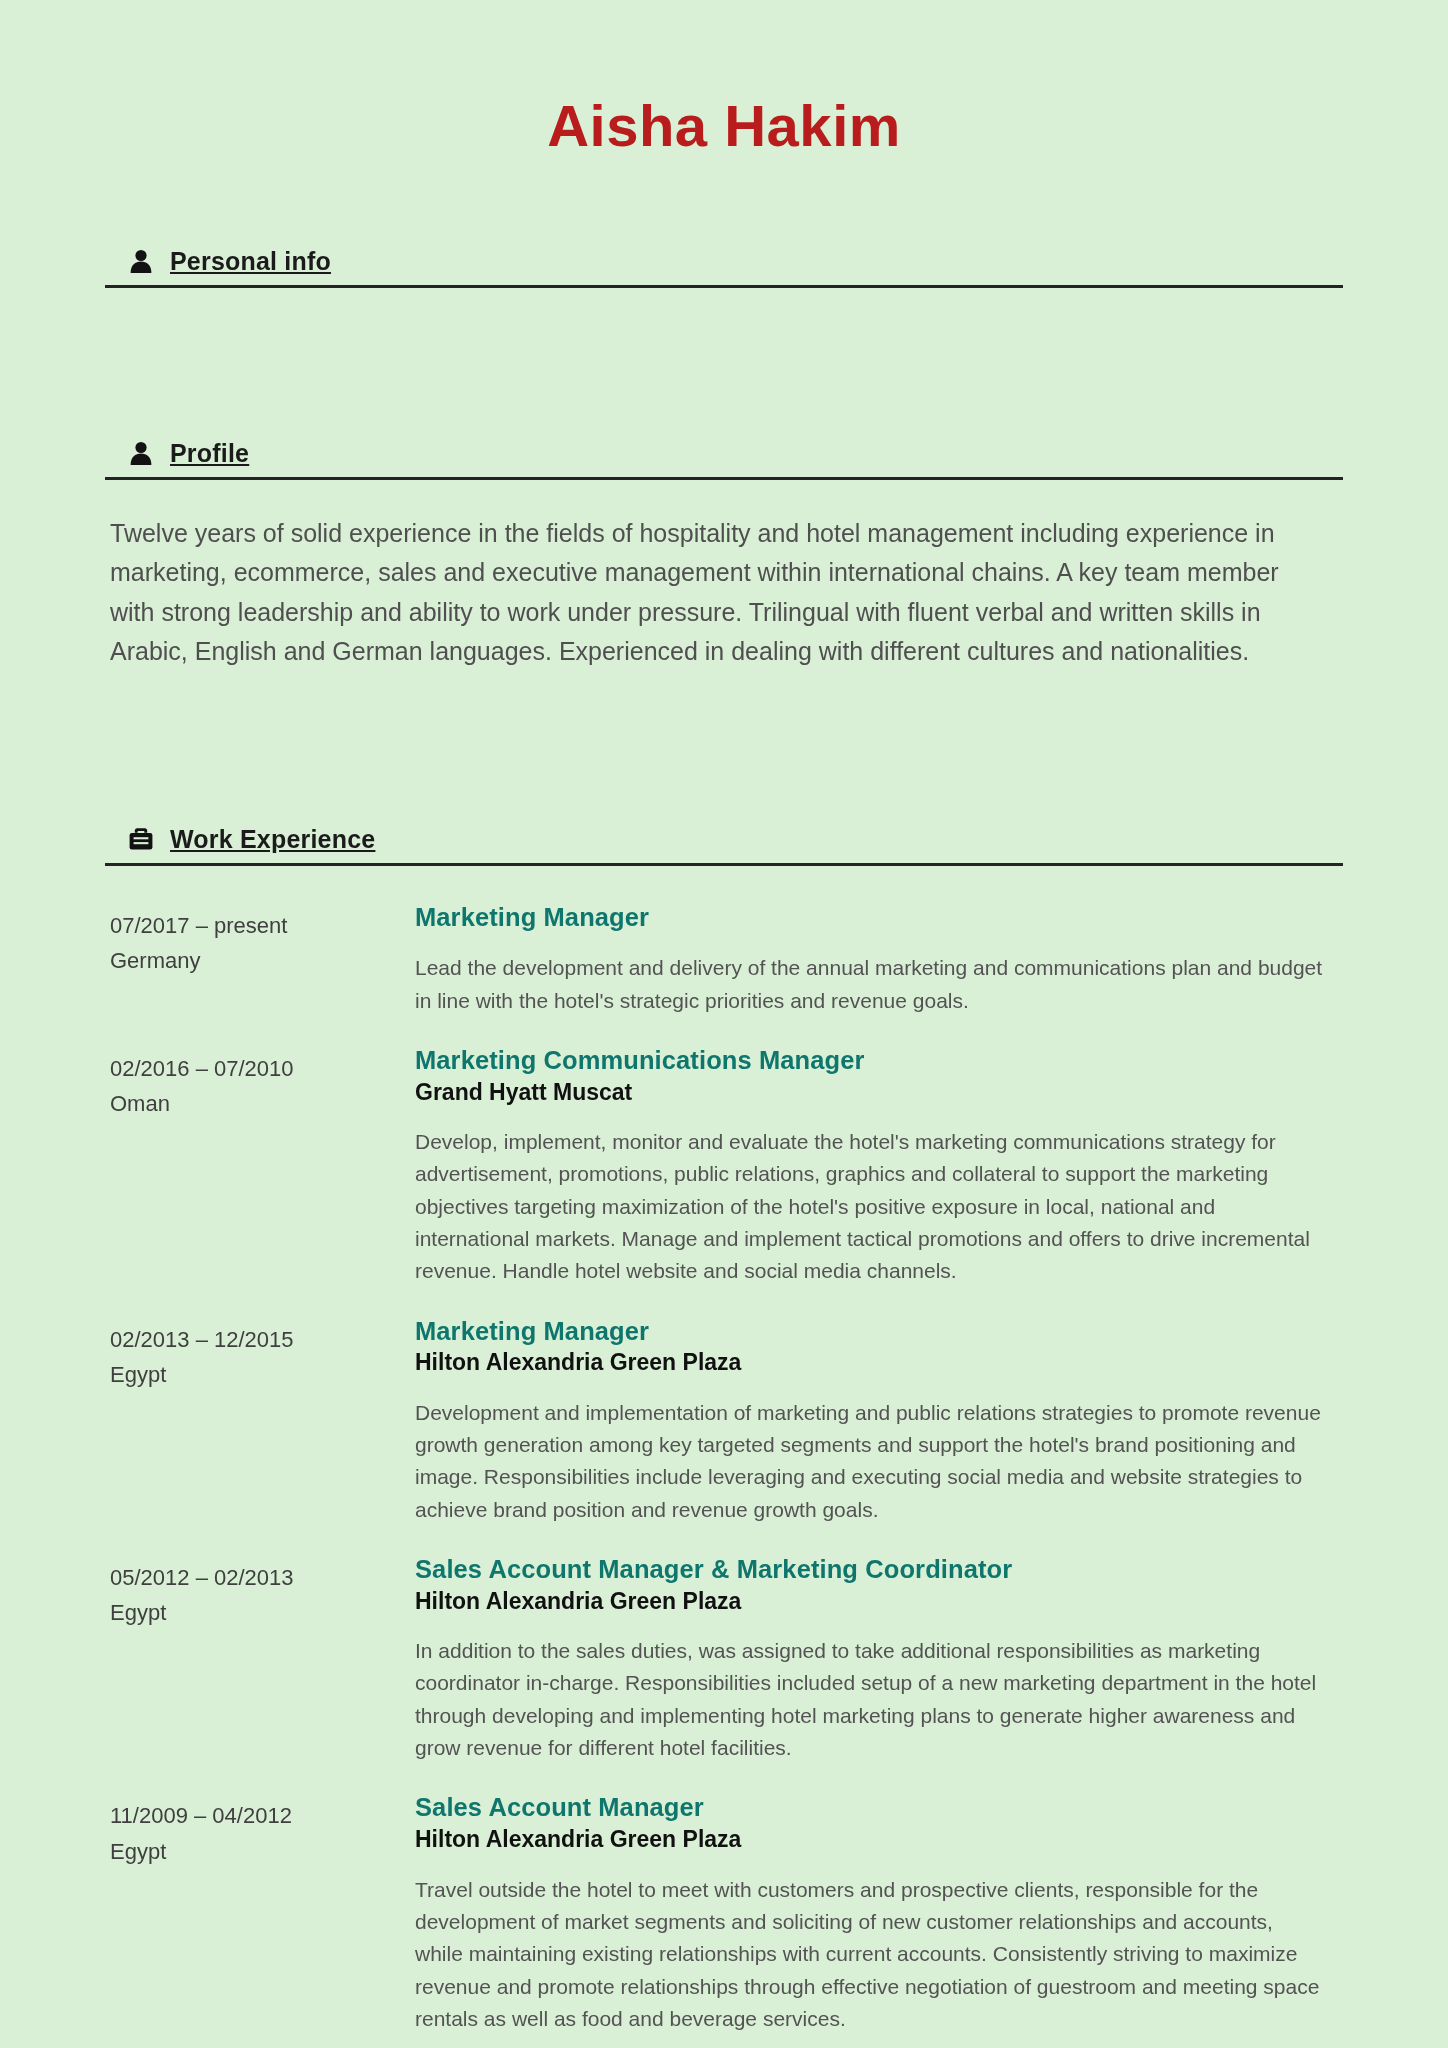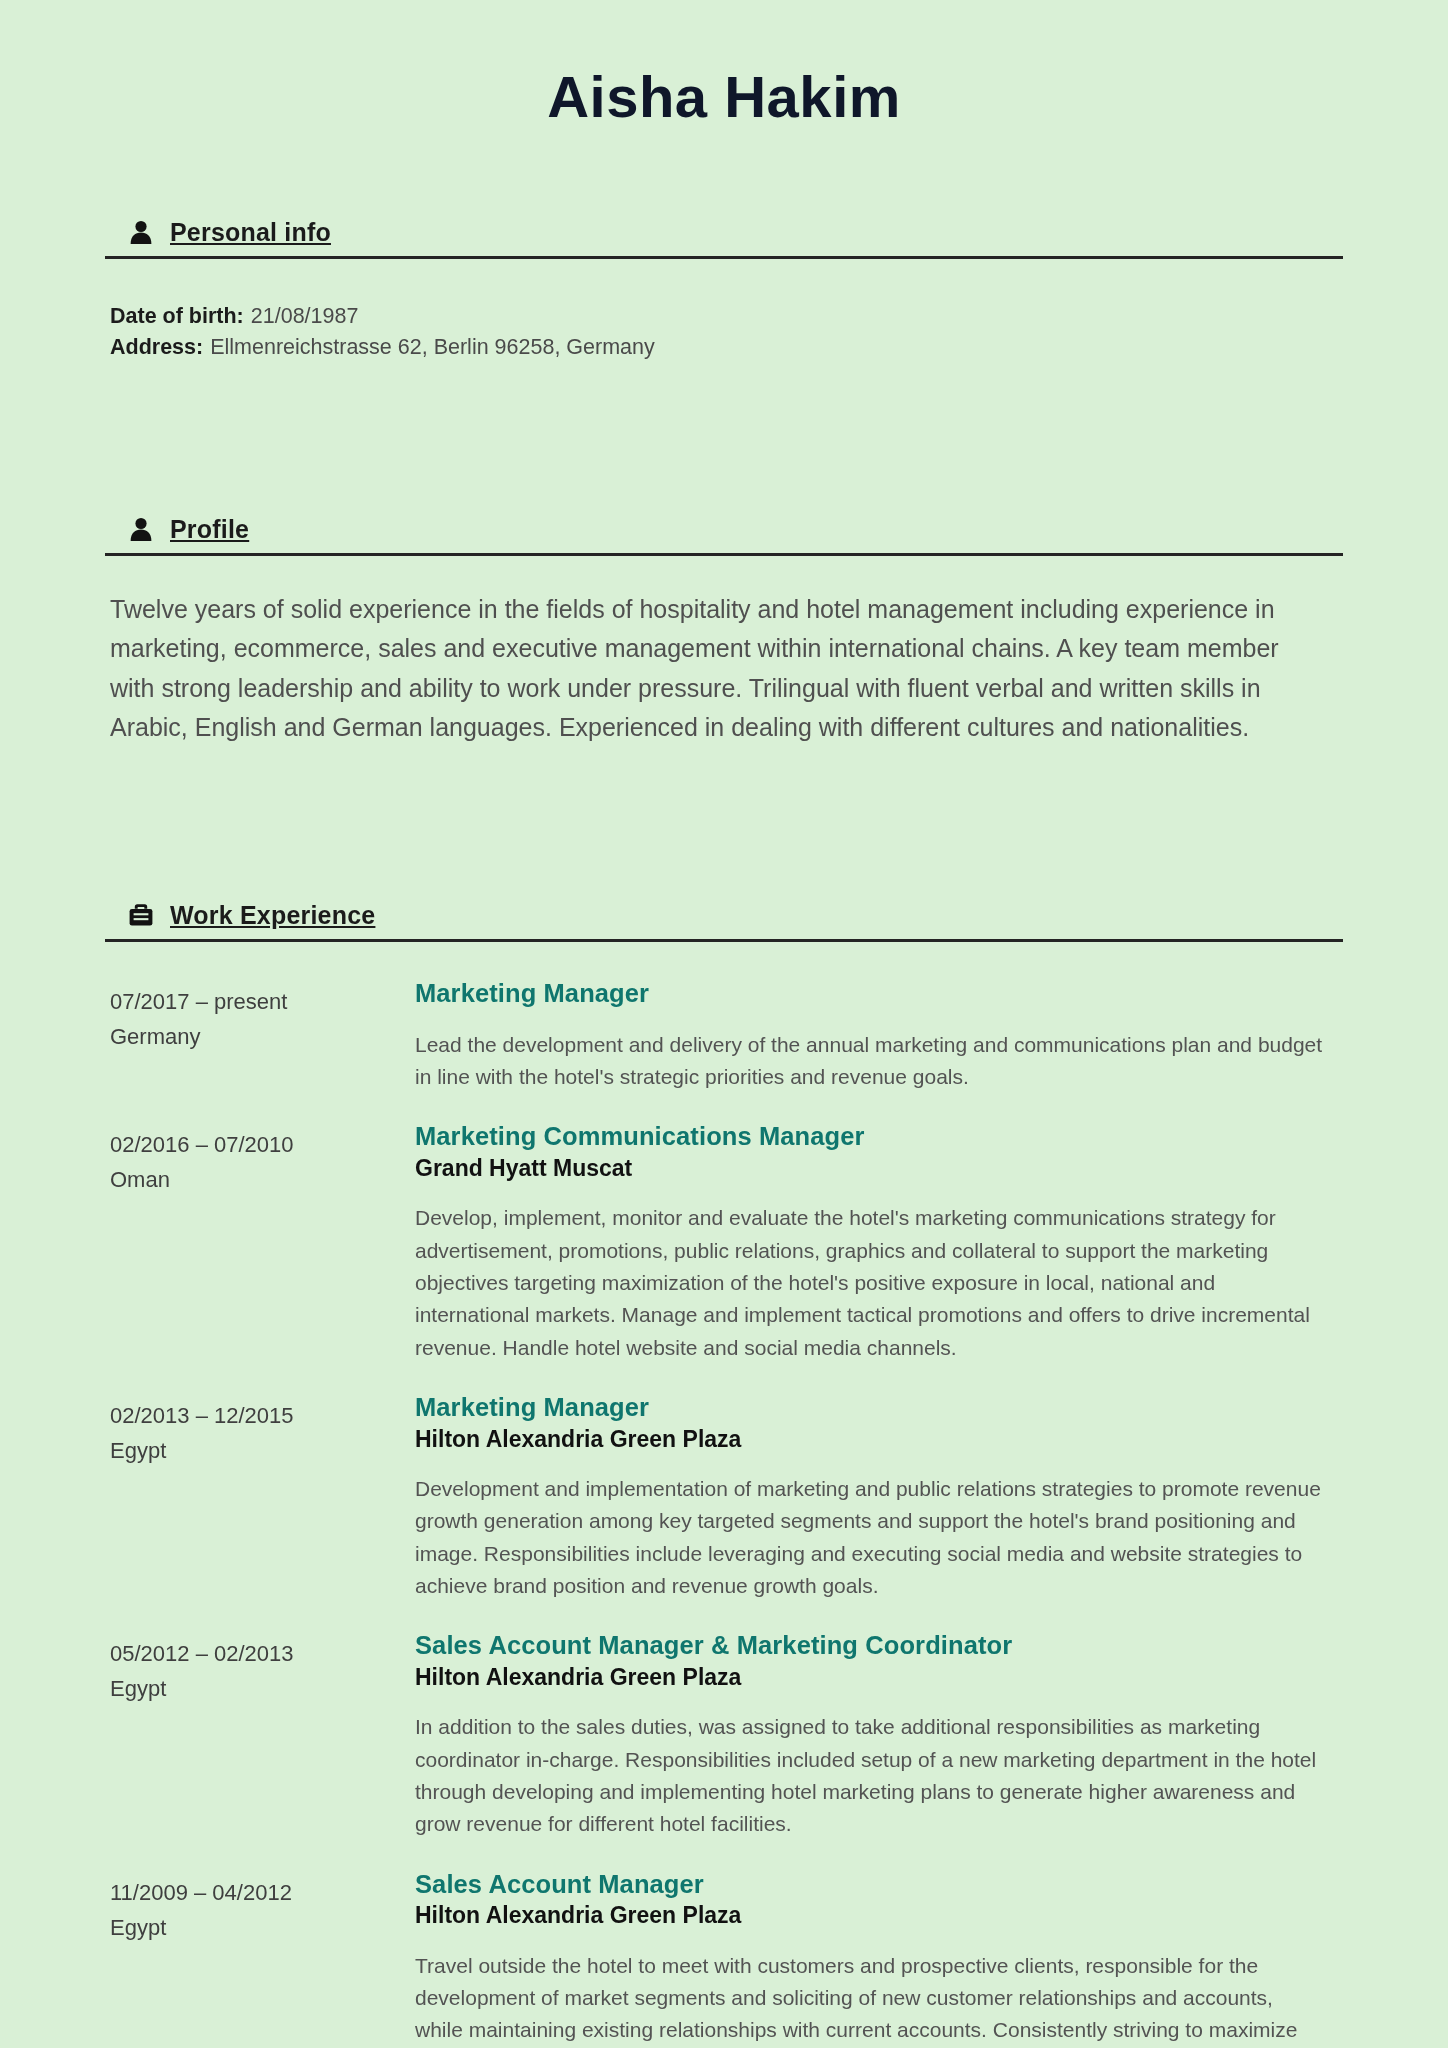--- a/index.html
+++ b/index.html
@@ -22,22 +22,22 @@
     padding: 0 0 60px 0;
     position: relative;
   }
 
   
   .doc-name {
     text-align: center;
     font-size: 58px;
     font-weight: bold;
     letter-spacing: 0.5px;
-    color: #0f172a;
-    padding-top: 65px;
+    color: #b91c1c;
+    padding-top: 94px;
     padding-bottom: 0;
     line-height: 1.1;
   }
 
   
   .section {
     margin: 0 105px 0 105px;
   }
   .section-head {
     display: flex;
@@ -158,28 +158,20 @@
     <div class="section-head">
       <span class="section-icon">
         <svg width="24" height="26" viewBox="0 0 24 26" xmlns="http://www.w3.org/2000/svg">
           <circle cx="12" cy="7.5" r="5.6" fill="#121212"></circle>
           <path d="M1.6 25 C1.6 16.6 6.4 13.4 12 13.4 C17.6 13.4 22.4 16.6 22.4 25 Z" fill="#121212"></path>
         </svg>
       </span>
       <span class="section-title">Personal info</span>
     </div>
     <div class="section-rule"></div>
-    <div class="personal-body">
-      <div class="pi-row">
-        <span class="pi-label">Date of birth:</span><span class="pi-value">21/08/1987</span>
-      </div>
-      <div class="pi-row">
-        <span class="pi-label">Address:</span><span class="pi-value">Ellmenreichstrasse 62, Berlin 96258, Germany</span>
-      </div>
-    </div>
   </div>
 
   <div class="section sec-profile">
     <div class="section-head">
       <span class="section-icon">
         <svg width="24" height="26" viewBox="0 0 24 26" xmlns="http://www.w3.org/2000/svg">
           <circle cx="12" cy="7.5" r="5.6" fill="#121212"></circle>
           <path d="M1.6 25 C1.6 16.6 6.4 13.4 12 13.4 C17.6 13.4 22.4 16.6 22.4 25 Z" fill="#121212"></path>
         </svg>
       </span>

